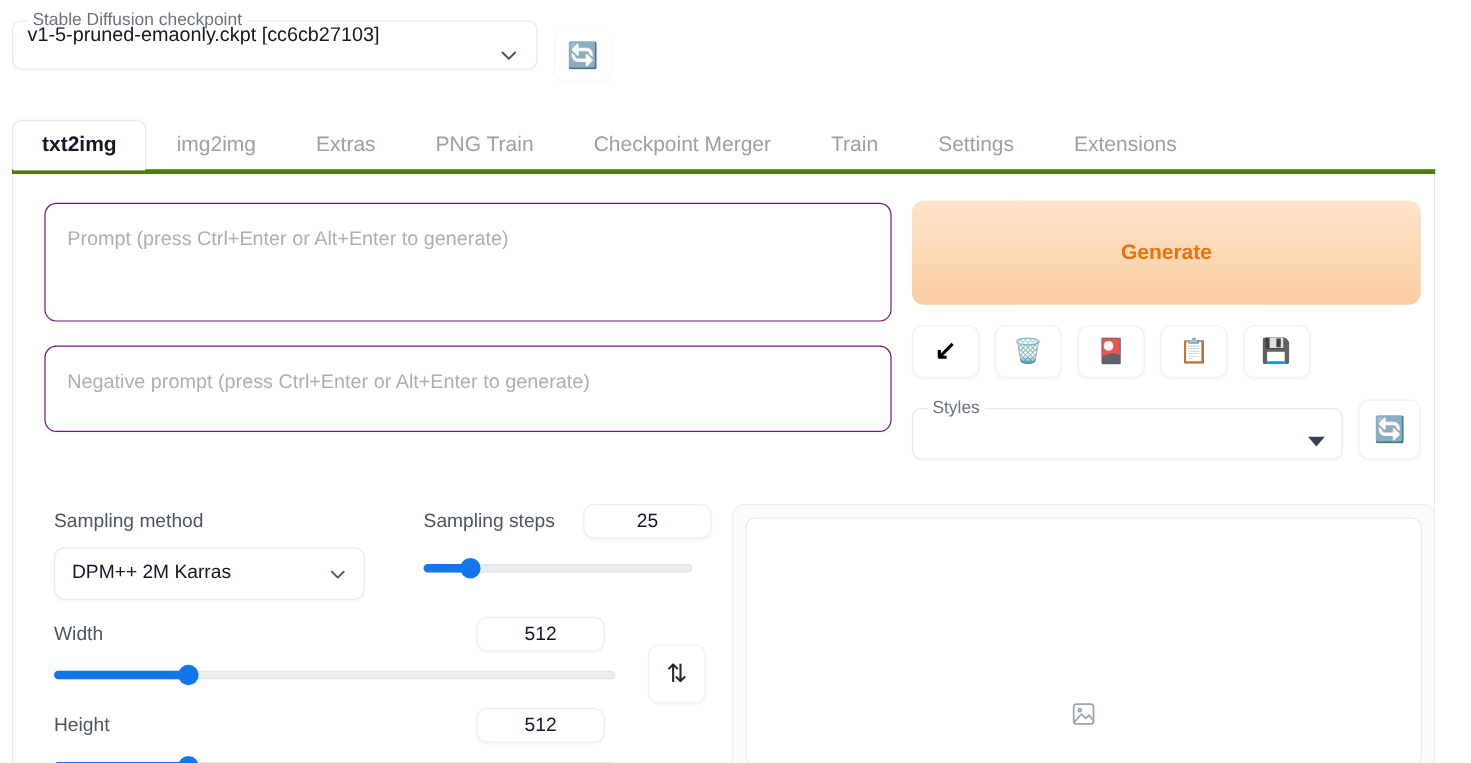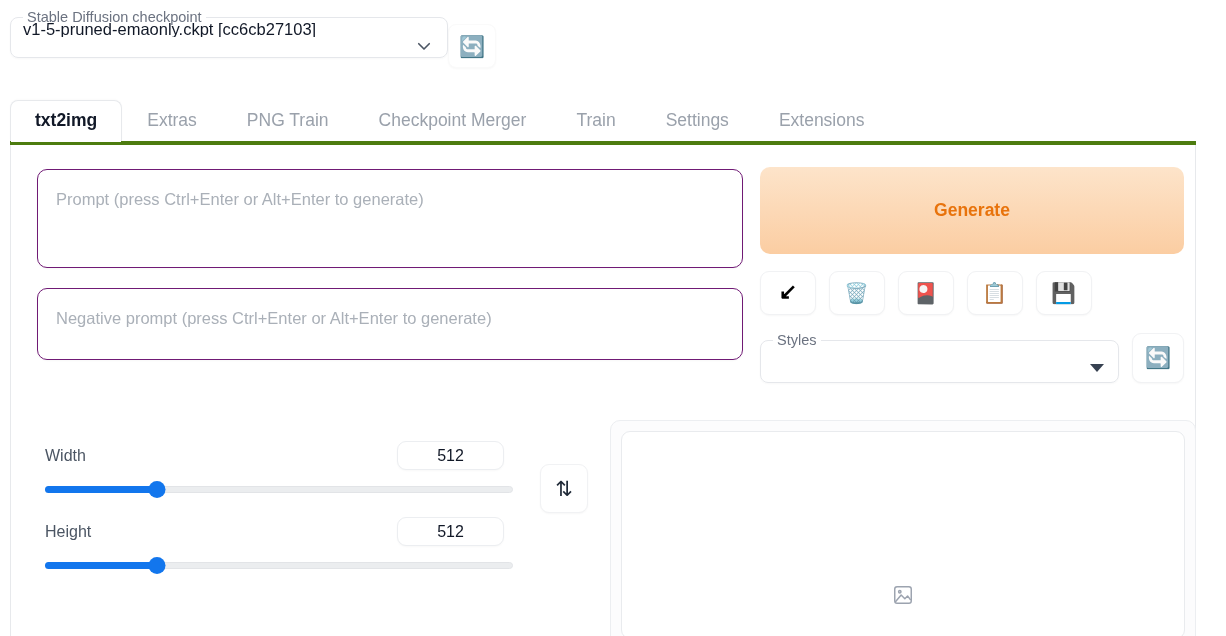--- a/index.html
+++ b/index.html
@@ -10,21 +10,21 @@
     background: #ffffff;
     font-family: "Liberation Sans", sans-serif;
     overflow: hidden;
     color: #1f2937;
   }
   .app { position: relative; width: 1226px; height: 636px; }
 
   
   .topbar {
     position: absolute; left: 10px; top: 10px;
-    display: flex; align-items: flex-start; 
+    display: flex; align-items: flex-start; gap: 14px;
   }
   fieldset.field {
     margin: 0; padding: 0 10px 0 10px;
     border: 1px solid #e5e7eb;
     border-radius: 8px;
     background: #ffffff;
     box-shadow: 0 1px 2px rgba(0,0,0,0.03);
   }
   fieldset.field > legend {
     padding: 0 4px 0 4px;
@@ -284,20 +284,21 @@
           </svg>
       </span>
     </fieldset>
     <div class="mini-btn refresh-top">
       <span>🔄</span>
     </div>
   </div>
 
   <div class="tabs">
     <div class="tab active">txt2img</div>
+    <div class="tab">img2img</div>
     <div class="tab">Extras</div>
     <div class="tab">PNG Train</div>
     <div class="tab">Checkpoint Merger</div>
     <div class="tab">Train</div>
     <div class="tab">Settings</div>
     <div class="tab">Extensions</div>
   </div>
 
   <div class="panel">
 
@@ -333,20 +334,43 @@
           <div class="styles-caret"></div>
         </fieldset>
         <div class="styles-refresh">
           <span>🔄</span>
         </div>
       </div>
     </div>
 
     <div class="settings">
 
+      <div class="row1">
+        <div class="samp-method">
+          <div class="lbl">Sampling method</div>
+          <div class="dropdown">
+            <span>DPM++ 2M Karras</span>
+            <span class="chev2">
+              <svg viewBox="0 0 24 24" fill="none" stroke="currentColor" stroke-width="2.2" stroke-linecap="round" stroke-linejoin="round">
+                  <polyline points="5 9 12 16 19 9"></polyline>
+                </svg>
+            </span>
+          </div>
+        </div>
+
+        <div class="samp-steps">
+          <div class="lbl">Sampling steps</div>
+          <div class="num-box steps-num">25</div>
+          <div class="slider steps-slider">
+            <div class="track"></div>
+            <div class="fill" style="width:17.5%"></div>
+            <div class="thumb" style="left:17.5%"></div>
+          </div>
+        </div>
+      </div>
 
       <div class="wh-block">
         <div class="wh-left">
 
           <div class="wh-label-row">
             <div class="lbl">Width</div>
             <div class="num-box wh-num">512</div>
           </div>
           <div class="slider wh-slider">
             <div class="track"></div>

